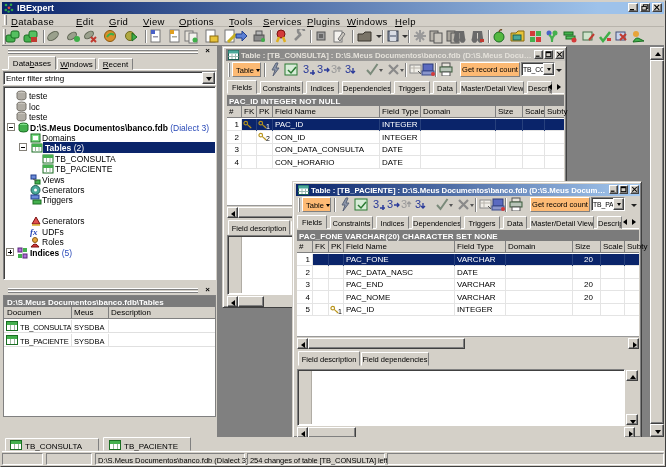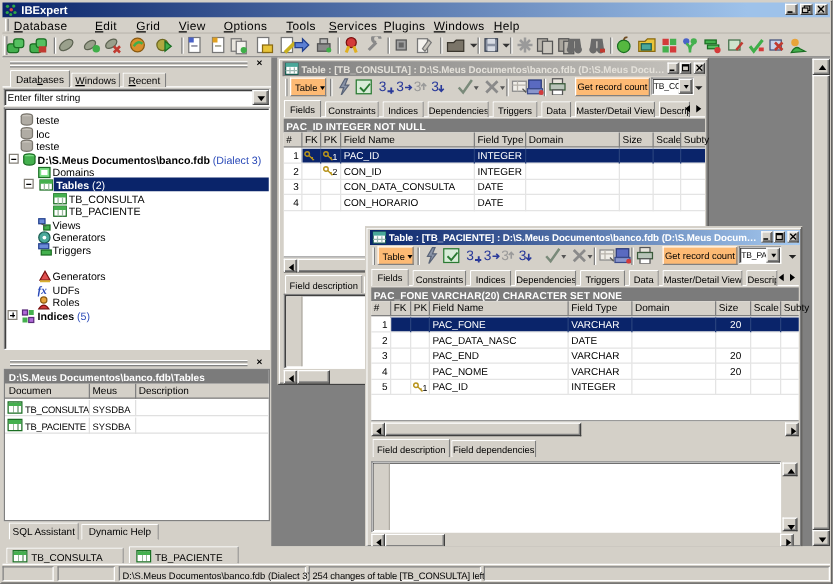--- a/index.html
+++ b/index.html
@@ -387,24 +387,20 @@
     </div>
     <div class="abs" style="left:0;top:38px;width:211px;height:13px;border-bottom:1px solid #e0e0e0;">
       <span class="abs tblicon" style="left:2px;top:1px;"></span>
       <span class="abs" style="left:16px;top:2.5px;font-size:7.5px;letter-spacing:-0.2px;">TB_PACIENTE</span>
       <span class="abs" style="left:70px;top:2.5px;font-size:7.5px;">SYSDBA</span>
       <span class="abs" style="left:67px;top:0;width:1px;height:13px;background:#e0e0e0;"></span>
       <span class="abs" style="left:104px;top:0;width:1px;height:13px;background:#e0e0e0;"></span>
     </div>
   </div>
 
-  <div class="abs" style="left:0;top:372px;width:215px;height:15px;">
-    <div class="tab" style="left:5px;top:0px;width:56px;height:14px;padding-top:2px;border-color:#ffffff #808080 #d4d0c8 #ffffff;z-index:2;font-size:8px;">SQL Assistant</div>
-    <div class="tab" style="left:63px;top:1px;width:62px;height:13px;padding-top:1px;border-color:#ffffff #808080 transparent #ffffff;font-size:8px;">Dynamic Help</div>
-  </div>
 </div>
 
 <div class="abs" id="mdi" style="left:217px;top:46px;width:447px;height:391px;background:#808080;overflow:hidden;">
   <div class="abs" id="win1" style="left:5px;top:0px;width:345px;height:262px;background:#d4d0c8;border:1px solid;border-color:#d4d0c8 #404040 #404040 #d4d0c8;box-shadow:inset 1px 1px 0 #fff, inset -1px -1px 0 #808080;">
 <div class="abs" style="left:3px;top:2px;width:339px;height:12px;background:linear-gradient(to right,#7f7f7f,#c8c5bf);">
 <span class="abs" style="left:2px;top:1px;width:11px;height:10px;"><svg width="11" height="10" viewBox="0 0 11 10">
             <rect x="0.5" y="0.5" width="10" height="9" fill="#fff" stroke="#1a5e52"></rect>
             <rect x="0.5" y="0.5" width="10" height="3" fill="#4aa89a"></rect>
             <path d="M4 4 v5 M7.5 4 v5 M0.5 6.5 h10" stroke="#9ab8b0"></path>
           </svg></span>

